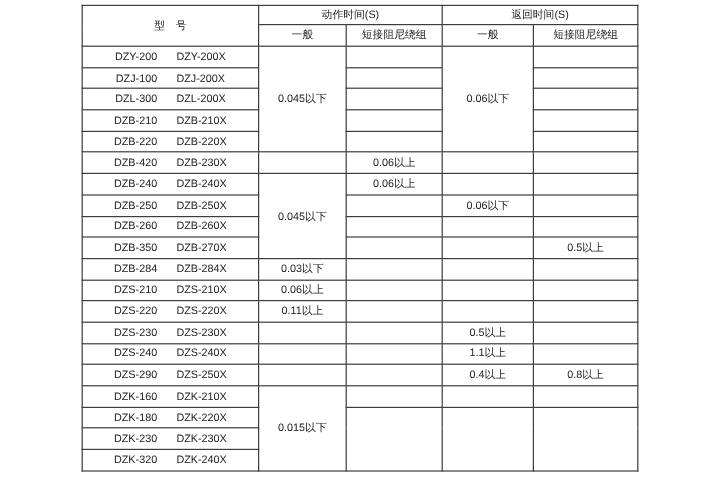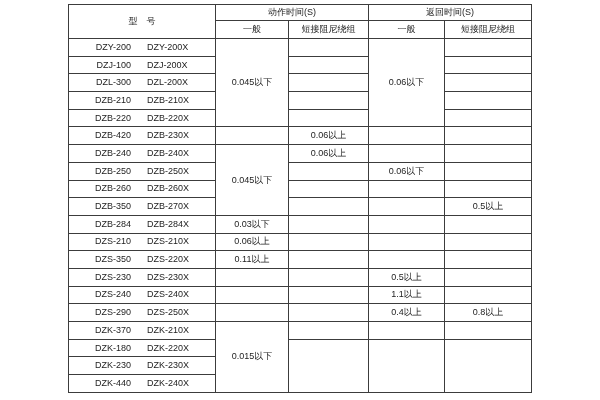--- a/index.html
+++ b/index.html
@@ -135,21 +135,21 @@
         <td class="value-cell"></td>
       </tr>
       <tr>
         <td class="model-cell"><span>DZS-210</span><span>DZS-210X</span></td>
         <td class="value-cell">0.06以上</td>
         <td class="value-cell"></td>
         <td class="value-cell"></td>
         <td class="value-cell"></td>
       </tr>
       <tr>
-        <td class="model-cell"><span>DZS-350</span><span>DZS-220X</span></td>
+        <td class="model-cell"><span>DZS-220</span><span>DZS-220X</span></td>
         <td class="value-cell">0.11以上</td>
         <td class="value-cell"></td>
         <td class="value-cell"></td>
         <td class="value-cell"></td>
       </tr>
       <tr>
         <td class="model-cell"><span>DZS-230</span><span>DZS-230X</span></td>
         <td class="value-cell"></td>
         <td class="value-cell"></td>
         <td class="value-cell">0.5以上</td>
@@ -163,32 +163,32 @@
         <td class="value-cell"></td>
       </tr>
       <tr>
         <td class="model-cell"><span>DZS-290</span><span>DZS-250X</span></td>
         <td class="value-cell"></td>
         <td class="value-cell"></td>
         <td class="value-cell">0.4以上</td>
         <td class="value-cell">0.8以上</td>
       </tr>
       <tr>
-        <td class="model-cell"><span>DZK-370</span><span>DZK-210X</span></td>
+        <td class="model-cell"><span>DZK-160</span><span>DZK-210X</span></td>
         <td class="value-cell" rowspan="4">0.015以下</td>
         <td class="value-cell"></td>
         <td class="value-cell"></td>
         <td class="value-cell"></td>
       </tr>
       <tr>
         <td class="model-cell"><span>DZK-180</span><span>DZK-220X</span></td>
         <td class="value-cell" rowspan="3"></td>
         <td class="value-cell" rowspan="3"></td>
         <td class="value-cell" rowspan="3"></td>
       </tr>
       <tr>
         <td class="model-cell"><span>DZK-230</span><span>DZK-230X</span></td>
       </tr>
       <tr>
-        <td class="model-cell"><span>DZK-440</span><span>DZK-240X</span></td>
+        <td class="model-cell"><span>DZK-320</span><span>DZK-240X</span></td>
       </tr>
     </tbody>
 </table>
 
 </body></html>

